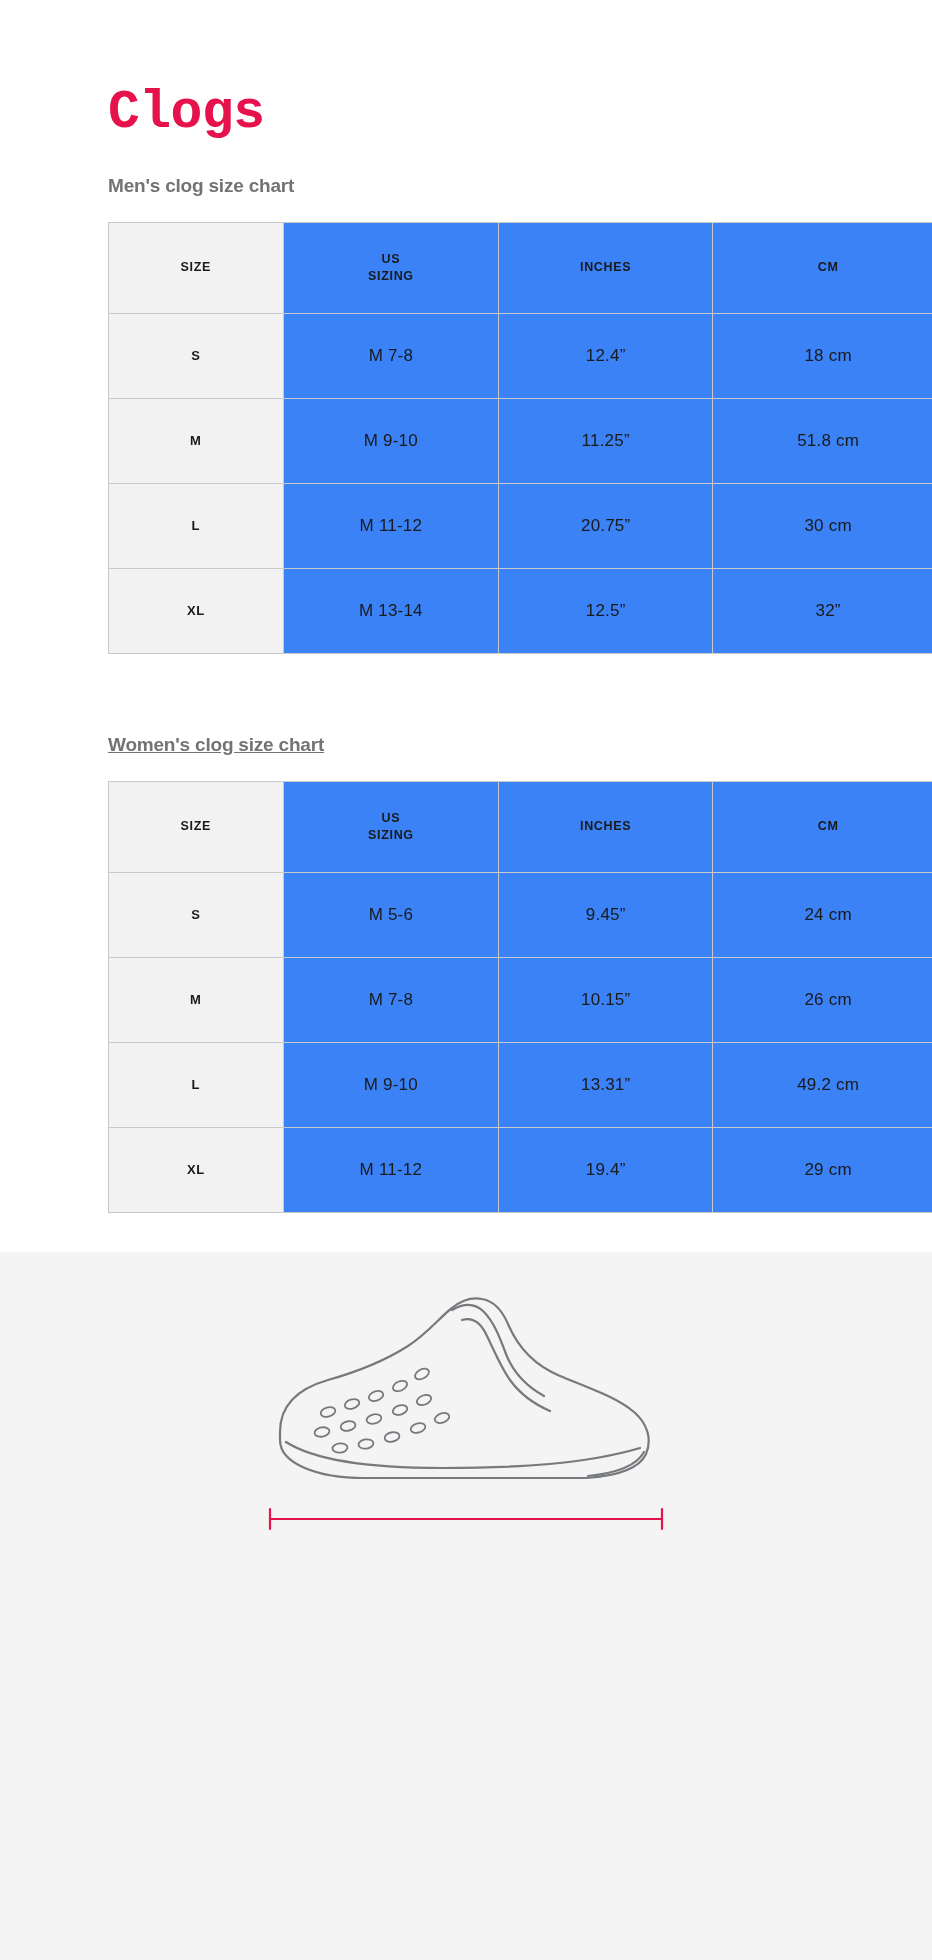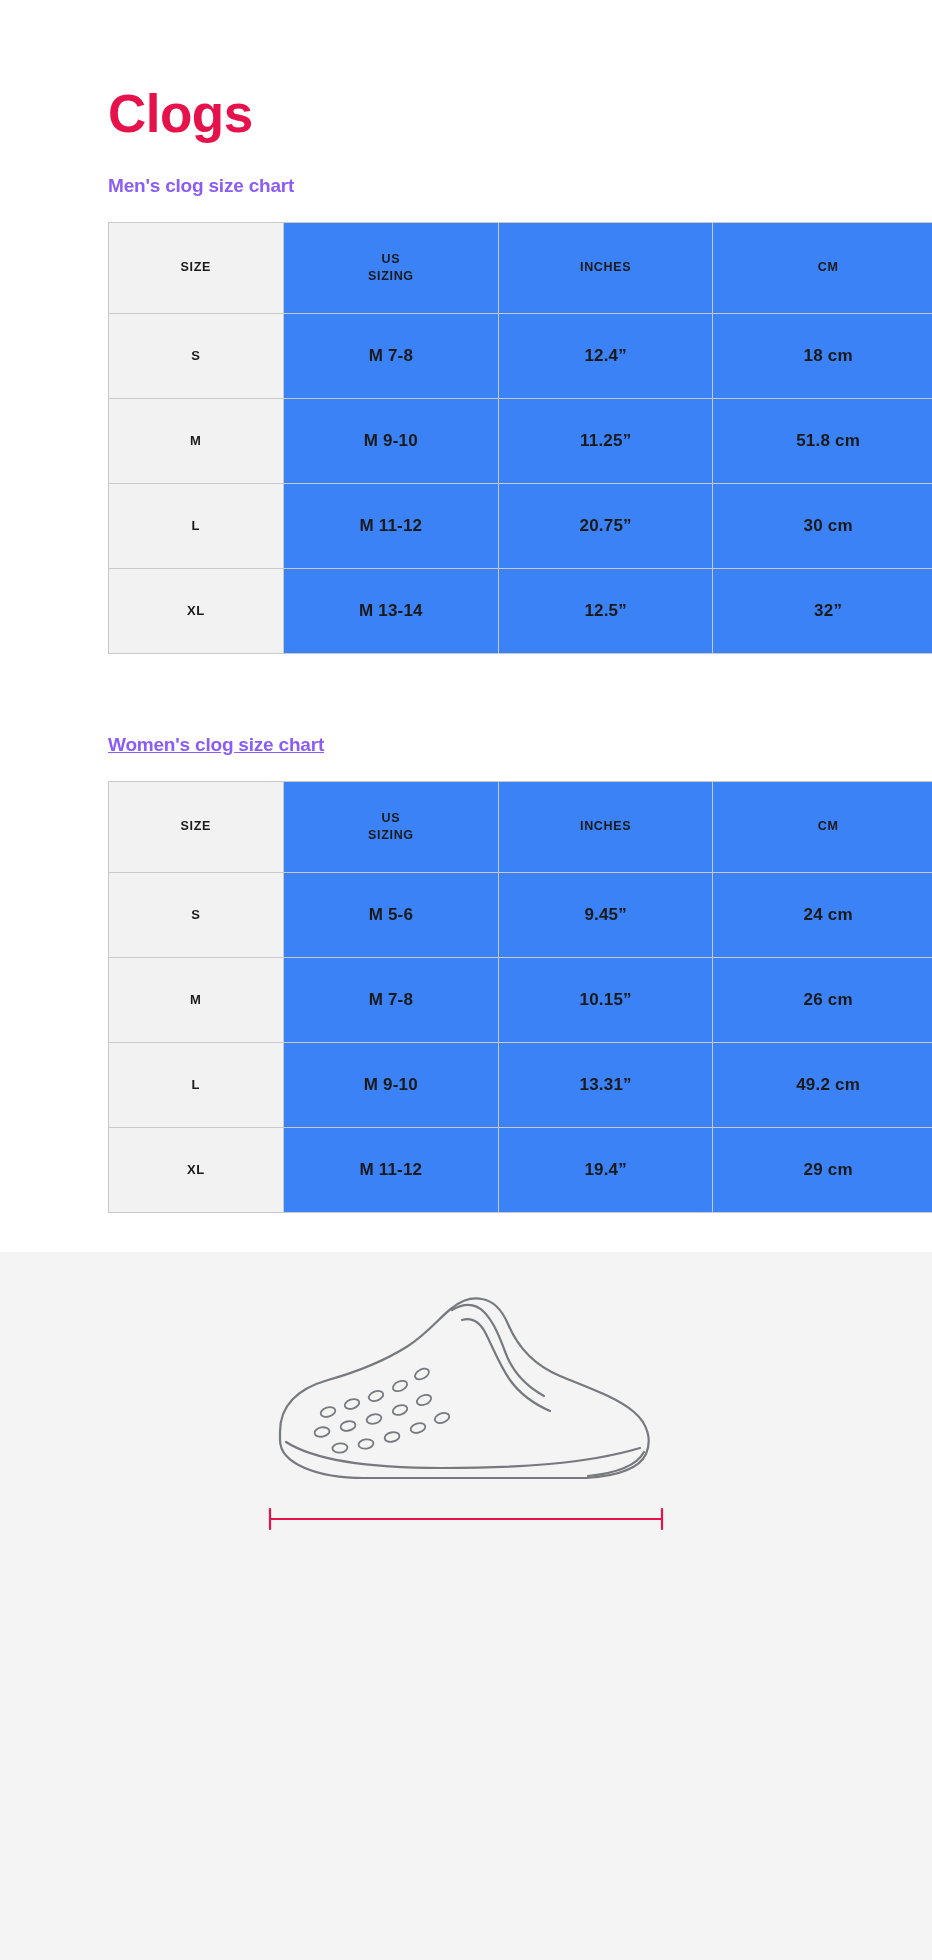--- a/index.html
+++ b/index.html
@@ -31,27 +31,27 @@
   }
 
   .page-title {
     margin: 0;
     padding-top: 86px;
     font-size: 53px;
     line-height: 1.05;
     font-weight: 700;
     letter-spacing: -0.5px;
     color: #e6124b;
-    font-family: Liberation Sans, sans-serif;
+    font-family: Liberation Mono, monospace;
   }
 
   .section-title {
     font-size: 19px;
     font-weight: 700;
-    color: #8b5cf6;
+    color: #737373;
     letter-spacing: -0.2px;
     margin: 0;
   }
 
   .section-title.men   { padding-top: 33px; }
   .section-title.women { padding-top: 0; text-decoration: underline; }
 
   
   .size-table-wrap { margin-top: 25px; }
 
@@ -85,21 +85,21 @@
   }
 
   table.size-table thead th.col-size,
   table.size-table tbody td.col-size {
     background: #f2f2f2;
   }
 
   table.size-table tbody td {
     height: 85px;
     font-size: 17px;
-    font-weight: 700;
+    font-weight: 400;
     color: #1a1a1a;
     letter-spacing: 0.2px;
   }
 
   table.size-table tbody td.col-size {
     font-size: 13px;
     font-weight: 700;
     letter-spacing: 0.6px;
   }
 

